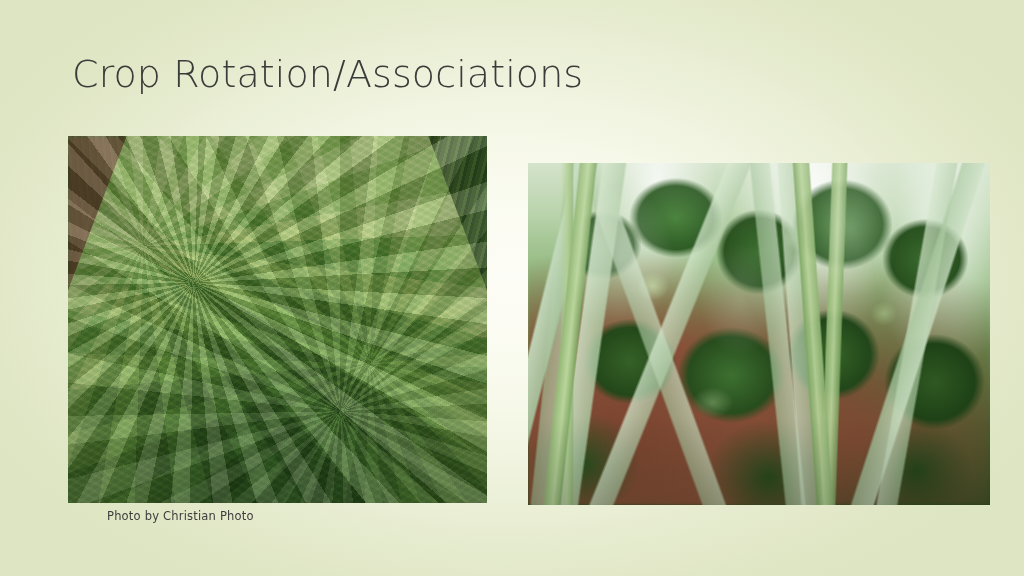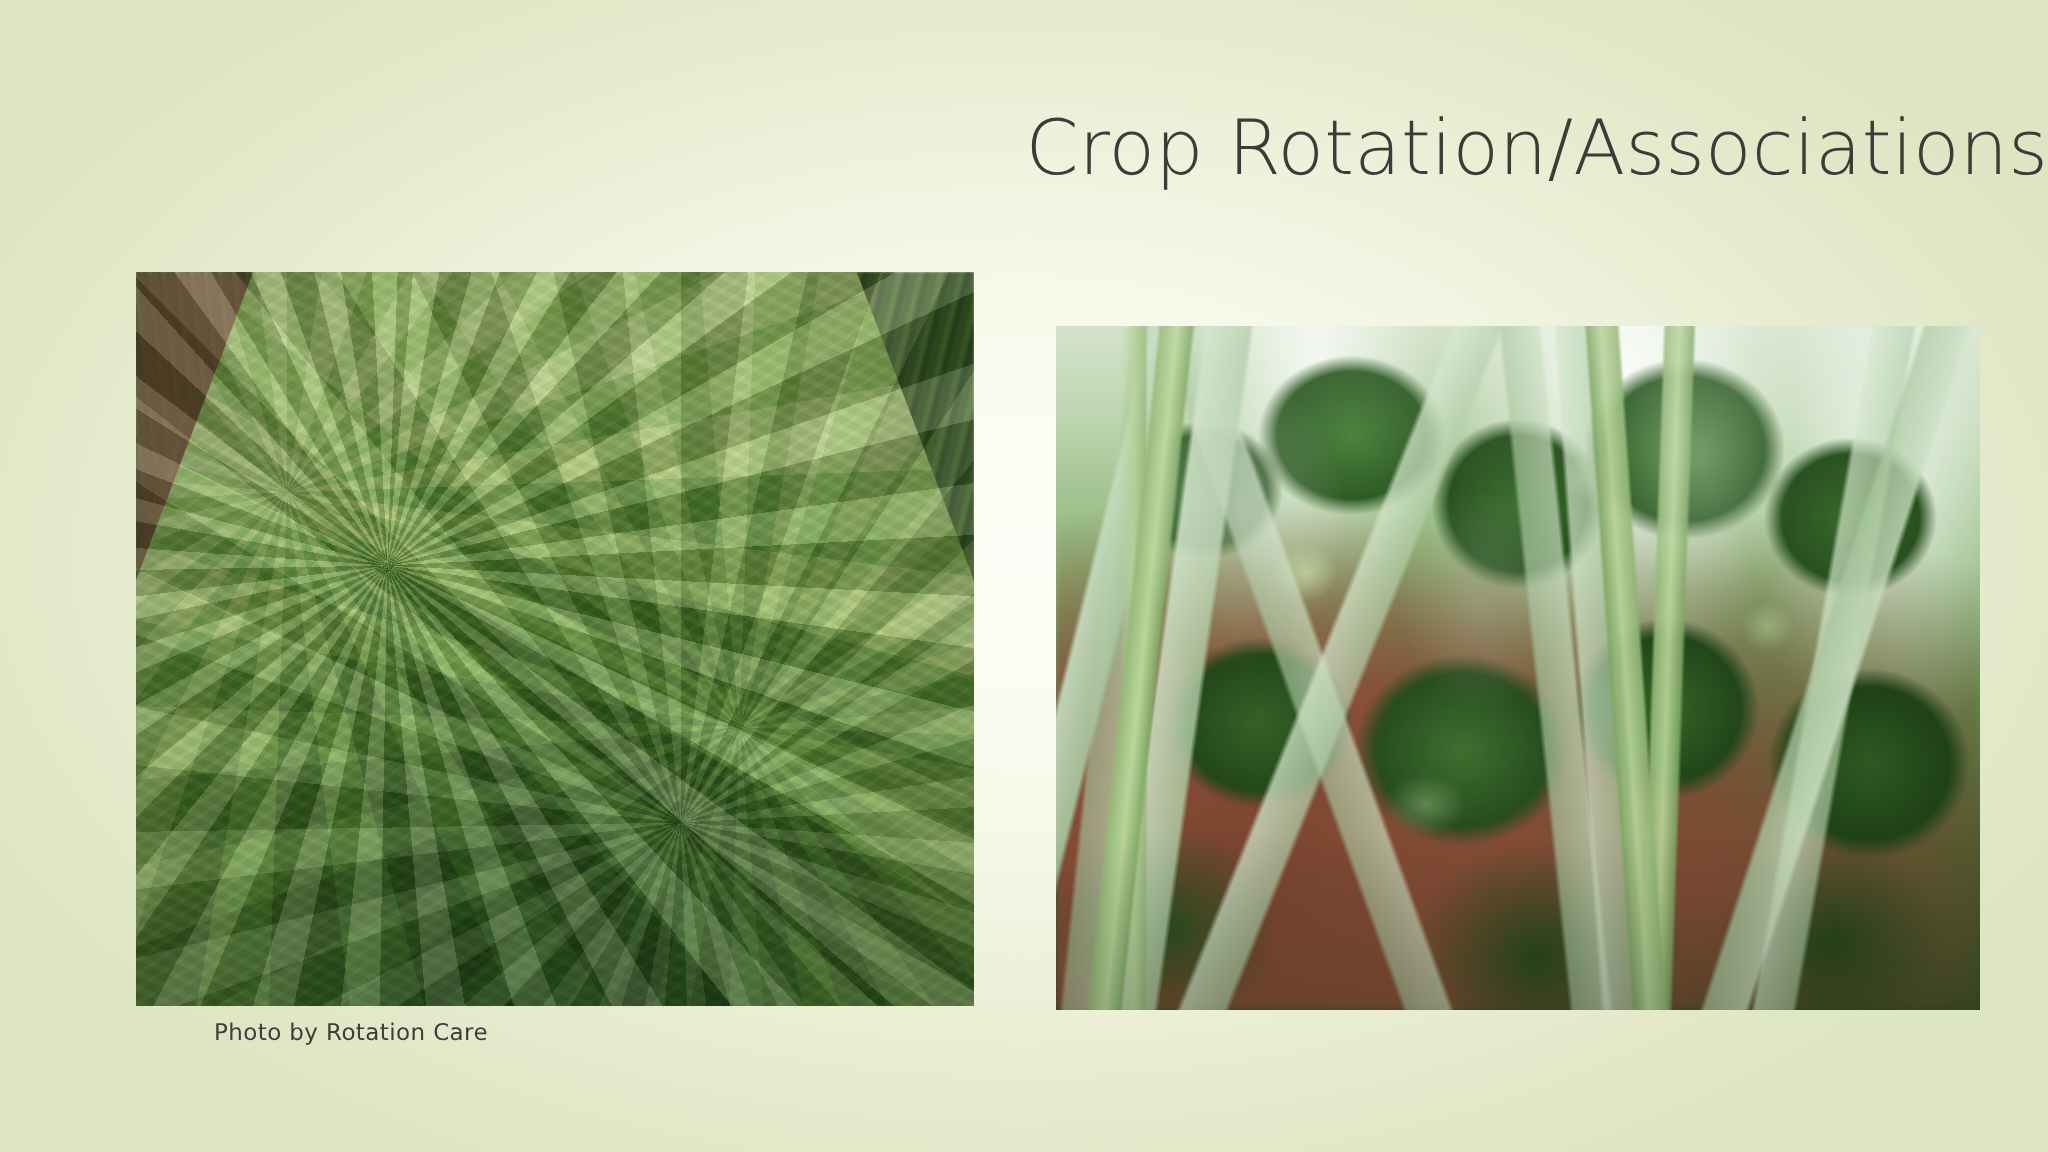--- a/index.html
+++ b/index.html
@@ -27,21 +27,21 @@
         #dde5c2 100%);
     overflow: hidden;
   }
 
   
   #slide-title {
     position: absolute;
     left: 0;
     top: 52px;
     width: 1024px;
-    text-align: right;
+    text-align: left;
     padding-left: 72px;
     box-sizing: border-box;
     font-family: "DejaVu Sans", sans-serif;
     font-weight: 300;
     font-size: 38px;
     letter-spacing: 0.1px;
     color: #3b3b39;
     white-space: nowrap;
   }
 
@@ -309,15 +309,15 @@
     <div class="layer R-soil"></div>
     <div class="layer R-soil2"></div>
     <div class="layer R-beans"></div>
     <div class="layer R-beans-hl"></div>
     <div class="layer R-leaves"></div>
     <div class="layer R-stalks"></div>
     <div class="layer R-leaf-sheen"></div>
     <div class="layer R-vignette"></div>
   </div>
 
-  <div id="photo-caption">Photo by Rotation Care</div>
+  <div id="photo-caption">Photo by Christian Photo</div>
 
 </div>
 
 </body></html>

